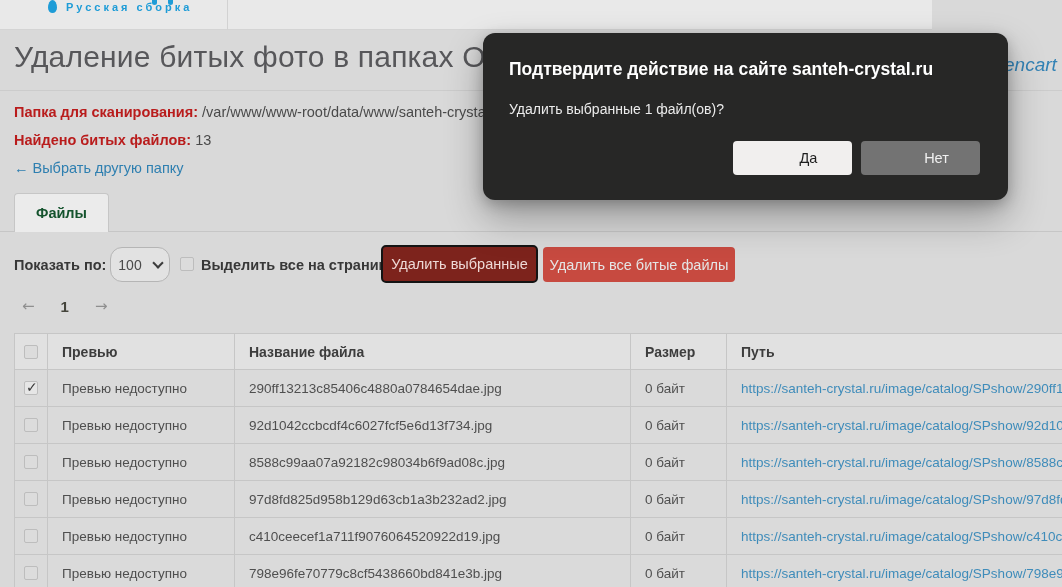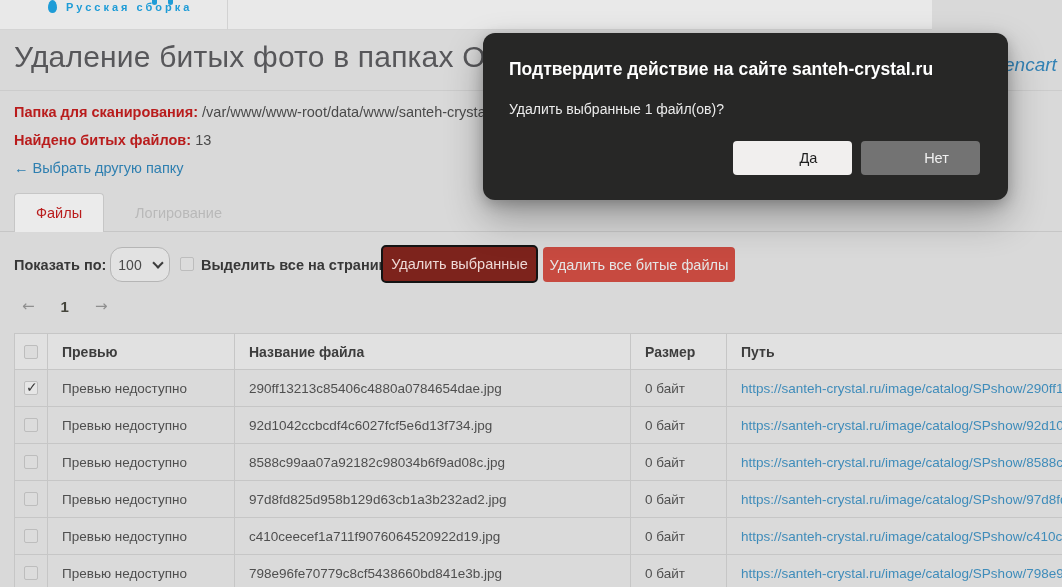--- a/index.html
+++ b/index.html
@@ -30,21 +30,21 @@
   .info-line b { color:#b91c1c; }
   .line-folder { top:104px; }
   .line-found { top:132px; }
   .back-link { position:absolute; left:14px; top:160px; font-size:14.5px; color:#2e7fb0; cursor:pointer; }
 
   
   .tabs { position:absolute; left:14px; top:193px; height:39px; display:flex; }
   .tabs-rule { position:absolute; left:0; top:231px; width:1062px; height:1px; background:#c6c6c6; }
   .tab { height:39px; padding:0 21px; display:flex; align-items:center; font-size:14.5px; cursor:pointer; }
   .tab.active { background:#ebebeb; border:1px solid #c6c6c6; border-bottom:none; border-radius:4px 4px 0 0;
-    font-weight:400; color:#b91c1c; position:relative; z-index:2; }
+    font-weight:700; color:#14532d; position:relative; z-index:2; }
   .tab.inactive { color:#b9b9b9; padding:0 31px; }
 
   
   .ctl-label { position:absolute; font-size:14.5px; font-weight:700; color:#383838; white-space:nowrap; }
   .lbl-show { left:14px; top:257px; }
   .per-select { position:absolute; left:110px; top:247px; width:60px; height:35px;
     background:#e2e2e2; border:1px solid #b5b5b5; border-radius:12px; cursor:pointer;
     display:flex; align-items:center; justify-content:center; font-size:14px; color:#4a4a4a; }
   .per-select .chev { width:8px; height:8px; border-right:2px solid #3c3c3c; border-bottom:2px solid #3c3c3c;
     transform:rotate(45deg); margin-left:12px; margin-top:-4px; }
@@ -115,21 +115,20 @@
   </div>
   <div class="info-line line-found">
     <b>Найдено битых файлов:</b>
     <span>13</span>
   </div>
   <div class="back-link">← Выбрать другую папку</div>
 
   <div class="tabs-rule"></div>
   <div class="tabs">
     <div class="tab active">Файлы</div>
-    <div class="tab inactive">Логирование</div>
   </div>
 
   <div class="ctl-label lbl-show">Показать по:</div>
   <div class="per-select">
     <span>100</span>
     <span class="chev"></span>
   </div>
   <div class="cb cb-selectall"></div>
   <div class="ctl-label lbl-selectall">Выделить все на странице</div>
   <button class="btn btn-del-selected">Удалить выбранные</button>

